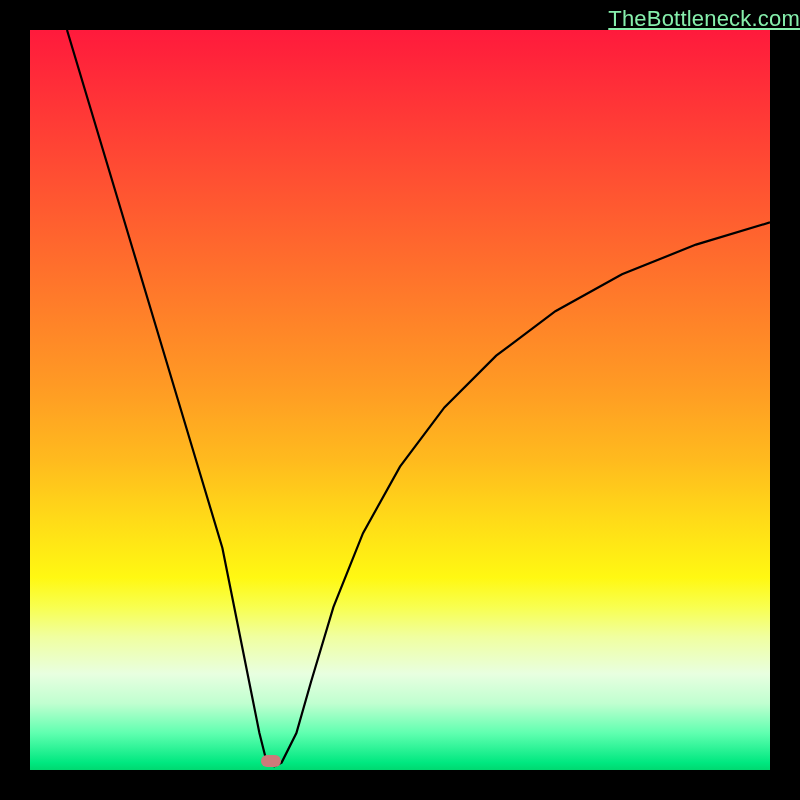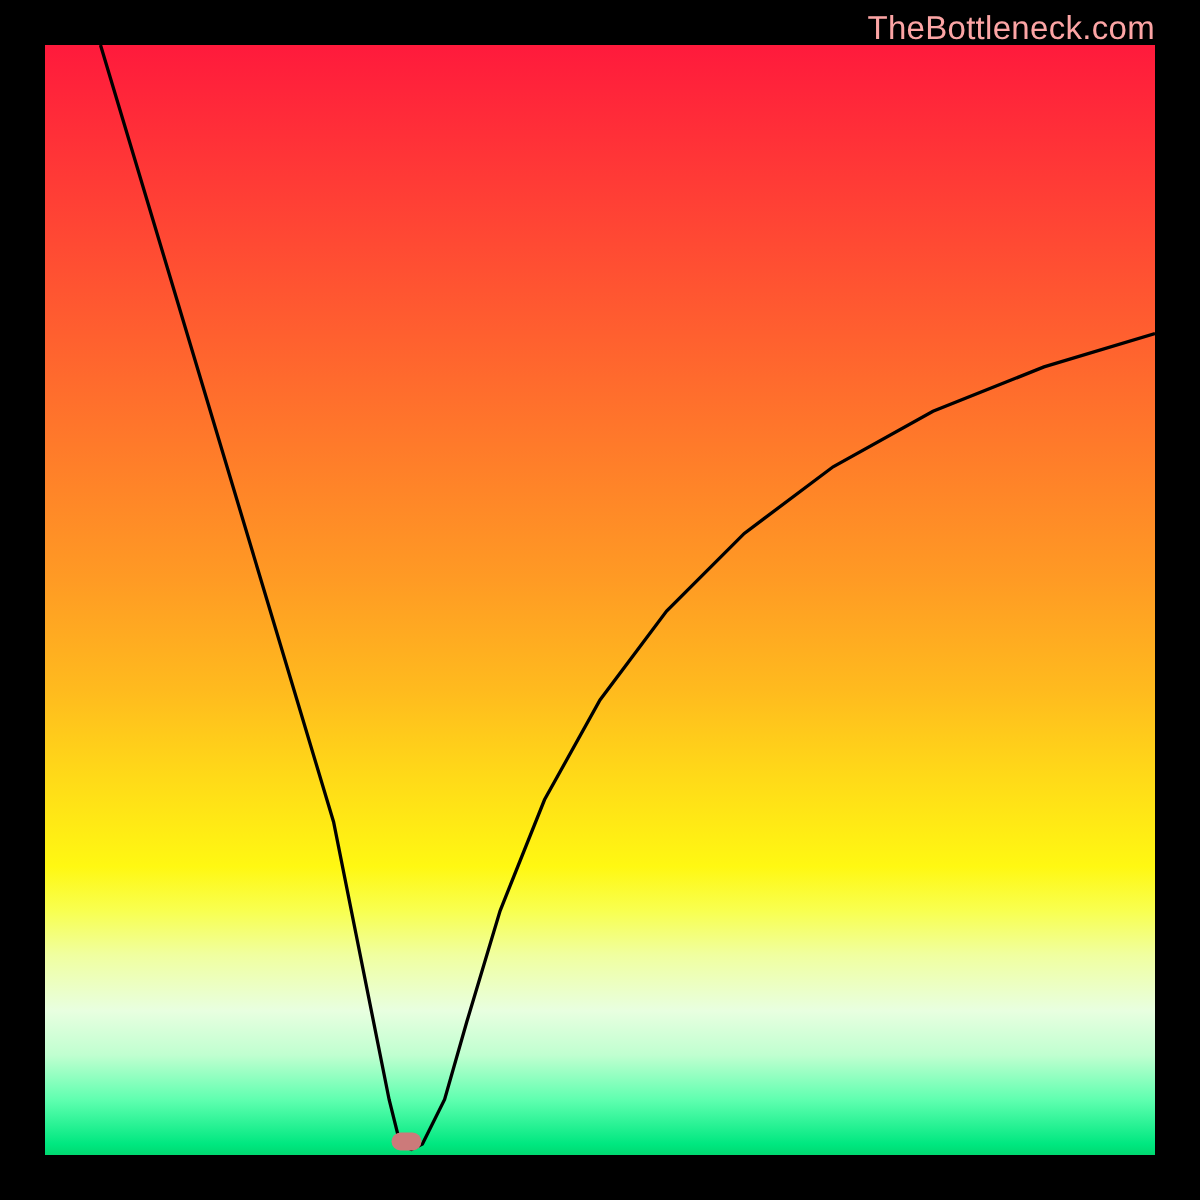--- a/index.html
+++ b/index.html
@@ -31,26 +31,27 @@
       #e8ffe0 87%,
       #c0ffd0 91%,
       #60ffb0 95%,
       #00e880 99%,
       #00d870 100%
     );
   }
   .watermark {
     position: absolute;
     top: 6px;
-    right: 30px;
+    right: 0;
     font-family: Arial, Helvetica, sans-serif;
     font-size: 22px;
     font-weight: 500;
-    color: #fca5a5;
+    color: #86efac;
     letter-spacing: 0.2px;
+    text-decoration: underline;
   }
   .curve-svg {
     position: absolute;
     left: 0;
     top: 0;
     width: 740px;
     height: 740px;
   }
   .marker {
     position: absolute;

